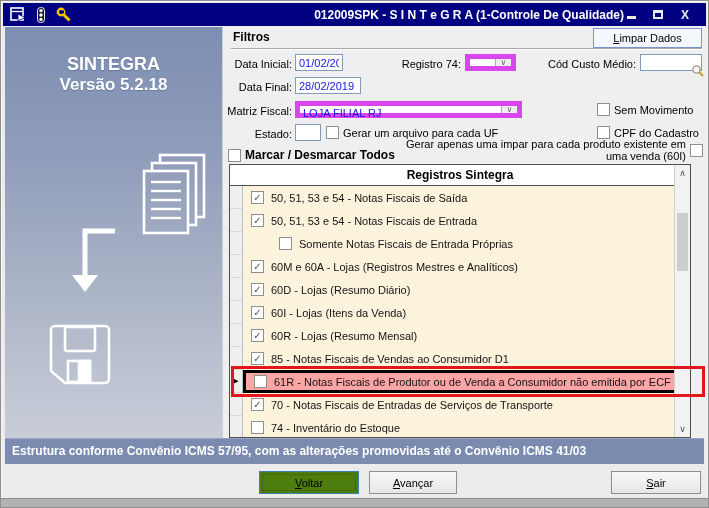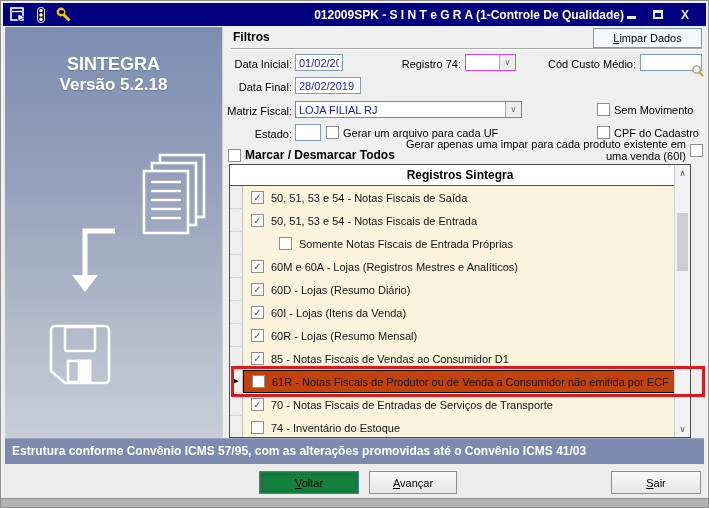--- a/index.html
+++ b/index.html
@@ -36,21 +36,21 @@
   .flt-title { position:absolute; left:10px; top:3px; font-weight:bold; font-size:12px; }
   .flt-hr { position:absolute; left:8px; top:21px; width:471px; height:2px;
             border-top:1px solid #a8a8a8; border-bottom:1px solid #fff; }
   .btn-limpar { position:absolute; left:370px; top:1px; width:109px; height:20px;
                 background:#F4F8FE; border:1px solid #7A96C8; font-size:11px; color:#000;
                 font-family:"Liberation Sans", sans-serif; cursor:pointer; }
   .lbl { position:absolute; text-align:right; color:#000; white-space:nowrap; }
   .txt { position:absolute; border:1px solid #7F9DB9; background:#fff; font-size:11px;
          color:#1515E0; padding:1px 3px; font-family:"Liberation Sans", sans-serif; }
   .txt.black { color:#000; }
-  .combo { position:absolute; border:1px solid #d946ef; background:#fff; display:flex; align-items:flex-end; }
+  .combo { position:absolute; border:5px solid #d946ef; background:#fff; display:flex; align-items:flex-start; }
   .combo .val { flex:1; padding:1px 3px; color:#1515E0; font-size:11px; white-space:nowrap; overflow:hidden; }
   .dd { width:16px; align-self:stretch; background:#EDEDED; border-left:1px solid #ABABAB;
         display:flex; align-items:center; justify-content:center; color:#666; font-size:8px; cursor:pointer; }
   .dd::before { content:"∨"; }
   .cbrow { position:absolute; display:flex; align-items:center; gap:4px; white-space:nowrap; }
   .cb { width:13px; height:13px; background:#fff; border:1px solid #8F8F8F; display:inline-flex;
         align-items:center; justify-content:center; font-size:10px; color:#555; flex:0 0 13px; cursor:pointer; }
   .bold { font-weight:bold; font-size:12px; }
   .wrap60i { position:absolute; right:3px; top:112px; display:flex; align-items:center; gap:4px; }
   .wrap60i .t { width:284px; text-align:right; line-height:1.08; }
@@ -58,38 +58,38 @@
   
   .grid { position:absolute; left:6px; top:137px; width:462px; height:274px;
           border:1px solid #4d4d4d; background:#FCF3DC; overflow:hidden; }
   .ghead { height:21px; background:#fff; border-bottom:1px solid #4d4d4d; font-weight:bold; font-size:12px;
            text-align:center; line-height:21px; }
   .grow { display:flex; height:23px; }
   .gcell { width:13px; background:#EFEFEF; border-right:1px solid #BFBFBF; border-bottom:1px solid #D8D8D8;
            display:flex; align-items:center; justify-content:center; font-size:7px; color:#000; }
   .gcontent { flex:1; display:flex; align-items:center; gap:7px; padding-left:8px; }
   .gcontent.ind { padding-left:36px; }
-  .grow.sel .gcontent { background:#c2410c; border:1px solid #000000; }
+  .grow.sel .gcontent { background:#fca5a5; border:3px solid #000000; }
   .rlabel { color:#141414; white-space:nowrap; }
   .vscroll { position:absolute; right:0; top:0; bottom:0; width:16px; background:#F2F2F2;
              border-left:1px solid #D0D0D0; }
   .varrow { position:absolute; left:0; width:15px; height:16px; text-align:center; color:#555;
             font-size:9px; line-height:16px; cursor:pointer; }
   .vthumb { position:absolute; left:2px; width:11px; top:48px; height:58px; background:#CDCDCD; cursor:pointer; }
   .annot { position:absolute; left:8px; top:339px; width:474px; height:31px;
            border:3px solid #E2171E; pointer-events:none; z-index:5; }
 
   
   .statusbar { position:absolute; left:4px; right:4px; top:437px; height:26px; background:#7B8BAF;
                border-top:1px solid #9AA6C4; color:#fff; font-weight:bold; font-size:12px;
                line-height:25px; padding-left:7px; white-space:nowrap; }
   .fbtn { position:absolute; top:470px; height:23px; font-size:11px; color:#000;
           background:linear-gradient(#F8F8F8,#E6E6E6); border:1px solid #8E8E8E;
           font-family:"Liberation Sans", sans-serif; cursor:pointer; }
-  .fbtn.primary { background:#15803d; border:1px solid #3C7FB1; outline:1px dotted #444; outline-offset:-4px; }
+  .fbtn.primary { background:#4d7c0f; border:1px solid #3C7FB1; outline:1px dotted #444; outline-offset:-4px; }
   .bottomband { position:absolute; left:0; right:0; top:497px; height:11px; background:#B2B2B2;
                 border-top:1px solid #8f8f8f; }
   u { text-decoration:underline; }
 </style>
 </head>
 <body>
 
 <div class="window">
 
   <div class="titlebar">

